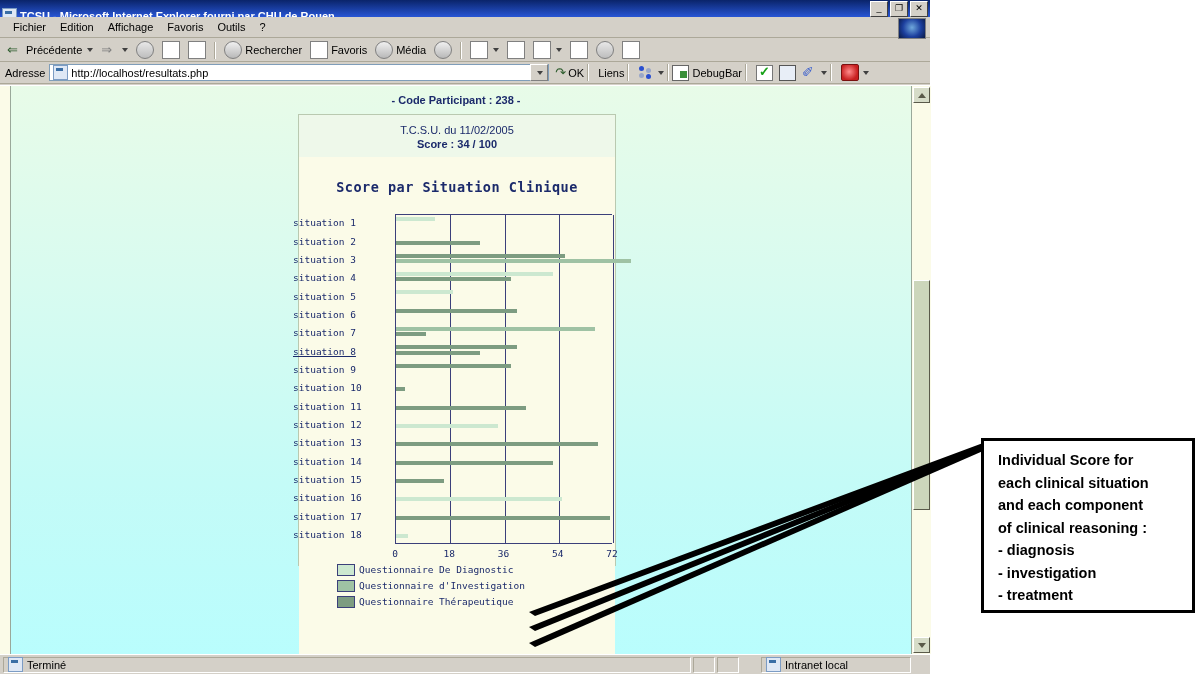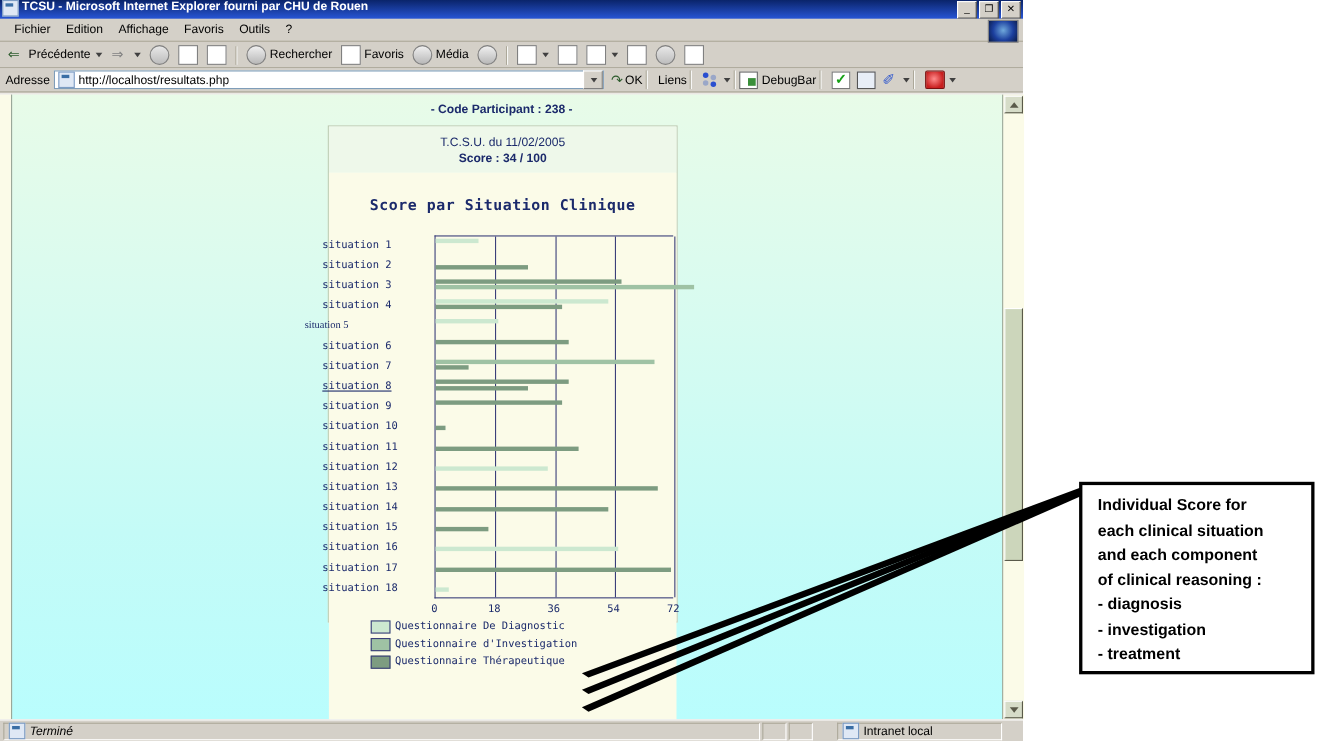--- a/index.html
+++ b/index.html
@@ -4,21 +4,21 @@
 <title>TCSU</title>
 <style>
   html,body{margin:0;padding:0;}
   body{width:1200px;height:674px;background:#ffffff;overflow:hidden;
        font-family:"Liberation Sans",sans-serif;font-size:11px;}
   .browser{position:absolute;left:0;top:0;width:930px;height:674px;background:#d4d0c8;}
 
   
   .titlebar{position:absolute;left:0;top:0;width:930px;height:31px;
             background:linear-gradient(to bottom,#0a246a,#2a5adf 60%,#1c3f9e);
-            display:flex;}
+            display:flex;align-items:center;}
   .titlebar .tb-icon{width:13px;height:13px;margin:0 3px 0 2px;background:#dfe8f5;
         border:1px solid #7c9cc4;position:relative;flex:none;}
   .titlebar .tb-icon:after{content:"";position:absolute;left:2px;top:2px;width:7px;height:3px;background:#3a6ea5;}
   .titlebar .tb-title{color:#ffffff;font-size:11px;font-weight:bold;white-space:nowrap;}
   .tb-btns{position:absolute;right:2px;top:1px;display:flex;gap:2px;}
   .tb-btn{width:16px;height:14px;background:#d4d0c8;border:1px solid #ffffff;
           border-right-color:#404040;border-bottom-color:#404040;
           font-size:9px;line-height:12px;text-align:center;color:#000;font-family:"Liberation Sans",sans-serif;}
 
   
@@ -121,21 +121,21 @@
   .legend{position:absolute;left:38px;top:405px;}
   .leg-row{display:flex;align-items:center;height:15px;margin-bottom:1px;}
   .leg-swatch{width:18px;height:12px;border:1px solid #3b3f7a;box-sizing:border-box;margin-right:4px;flex:none;}
   .leg-text{font-family:"DejaVu Sans Mono","Liberation Mono",monospace;font-size:9.5px;color:#1b2a6b;white-space:nowrap;}
 
   
   .statusbar{position:absolute;left:0;top:654px;width:930px;height:20px;background:#d4d0c8;
              border-top:1px solid #ffffff;display:flex;align-items:center;box-sizing:border-box;padding:2px 3px;gap:2px;}
   .st-panel{height:16px;border:1px solid #aca899;border-right-color:#fff;border-bottom-color:#fff;
             display:flex;align-items:center;padding:0 4px;font-size:11px;box-sizing:border-box;}
-  .st-main{flex:1;font-style:italic;}
+  .st-main{flex:1;}
   .st-sm{width:22px;}
   .st-zone{width:150px;gap:4px;margin-left:20px;}
   .st-ico{width:13px;height:13px;background:#dfe8f5;border:1px solid #7c9cc4;flex:none;position:relative;}
   .st-ico:after{content:"";position:absolute;left:2px;top:2px;width:7px;height:3px;background:#3a6ea5;}
   .st-grip{width:14px;height:14px;position:relative;flex:none;}
 
   
   .callout{position:absolute;left:981px;top:438px;width:214px;height:175px;background:#ffffff;
            border:3px solid #000000;box-sizing:border-box;padding:8px 8px 0 14px;}
   .callout p{margin:0;font-family:"Liberation Sans",sans-serif;font-size:14.5px;font-weight:bold;
@@ -319,21 +319,21 @@
               <div class="bar" style="left: 0px; width: 48.2222px; top: 263.867px; background: rgb(125, 156, 129);"></div>
               <div class="bar" style="left: 0px; width: 165.764px; top: 282.2px; background: rgb(204, 232, 208);"></div>
               <div class="bar" style="left: 0px; width: 213.986px; top: 300.533px; background: rgb(125, 156, 129);"></div>
               <div class="bar" style="left: 0px; width: 12.0556px; top: 318.867px; background: rgb(204, 232, 208);"></div>
             </div>
           <div id="rowlabels">
               <div class="rowlabel" style="top: 60.1667px; right: 226px; width: 96px;">situation 1</div>
               <div class="rowlabel" style="top: 78.5px; right: 226px; width: 96px;">situation 2</div>
               <div class="rowlabel" style="top: 96.8333px; right: 226px; width: 96px;">situation 3</div>
               <div class="rowlabel" style="top: 115.167px; right: 226px; width: 96px;">situation 4</div>
-              <div class="rowlabel" style="top: 133.5px; right: 242px; width: 96px; font-family: Liberation Serif, serif;">situation 5</div>
+              <div class="rowlabel" style="top: 133.5px; right: 226px; width: 96px;">situation 5</div>
               <div class="rowlabel" style="top: 151.833px; right: 226px; width: 96px;">situation 6</div>
               <div class="rowlabel" style="top: 170.167px; right: 226px; width: 96px;">situation 7</div>
               <div class="rowlabel" style="top: 188.5px; right: 226px; width: 96px; text-decoration: underline;">situation 8</div>
               <div class="rowlabel" style="top: 206.833px; right: 226px; width: 96px;">situation 9</div>
               <div class="rowlabel" style="top: 225.167px; right: 226px; width: 96px;">situation 10</div>
               <div class="rowlabel" style="top: 243.5px; right: 226px; width: 96px;">situation 11</div>
               <div class="rowlabel" style="top: 261.833px; right: 226px; width: 96px;">situation 12</div>
               <div class="rowlabel" style="top: 280.167px; right: 226px; width: 96px;">situation 13</div>
               <div class="rowlabel" style="top: 298.5px; right: 226px; width: 96px;">situation 14</div>
               <div class="rowlabel" style="top: 316.833px; right: 226px; width: 96px;">situation 15</div>

